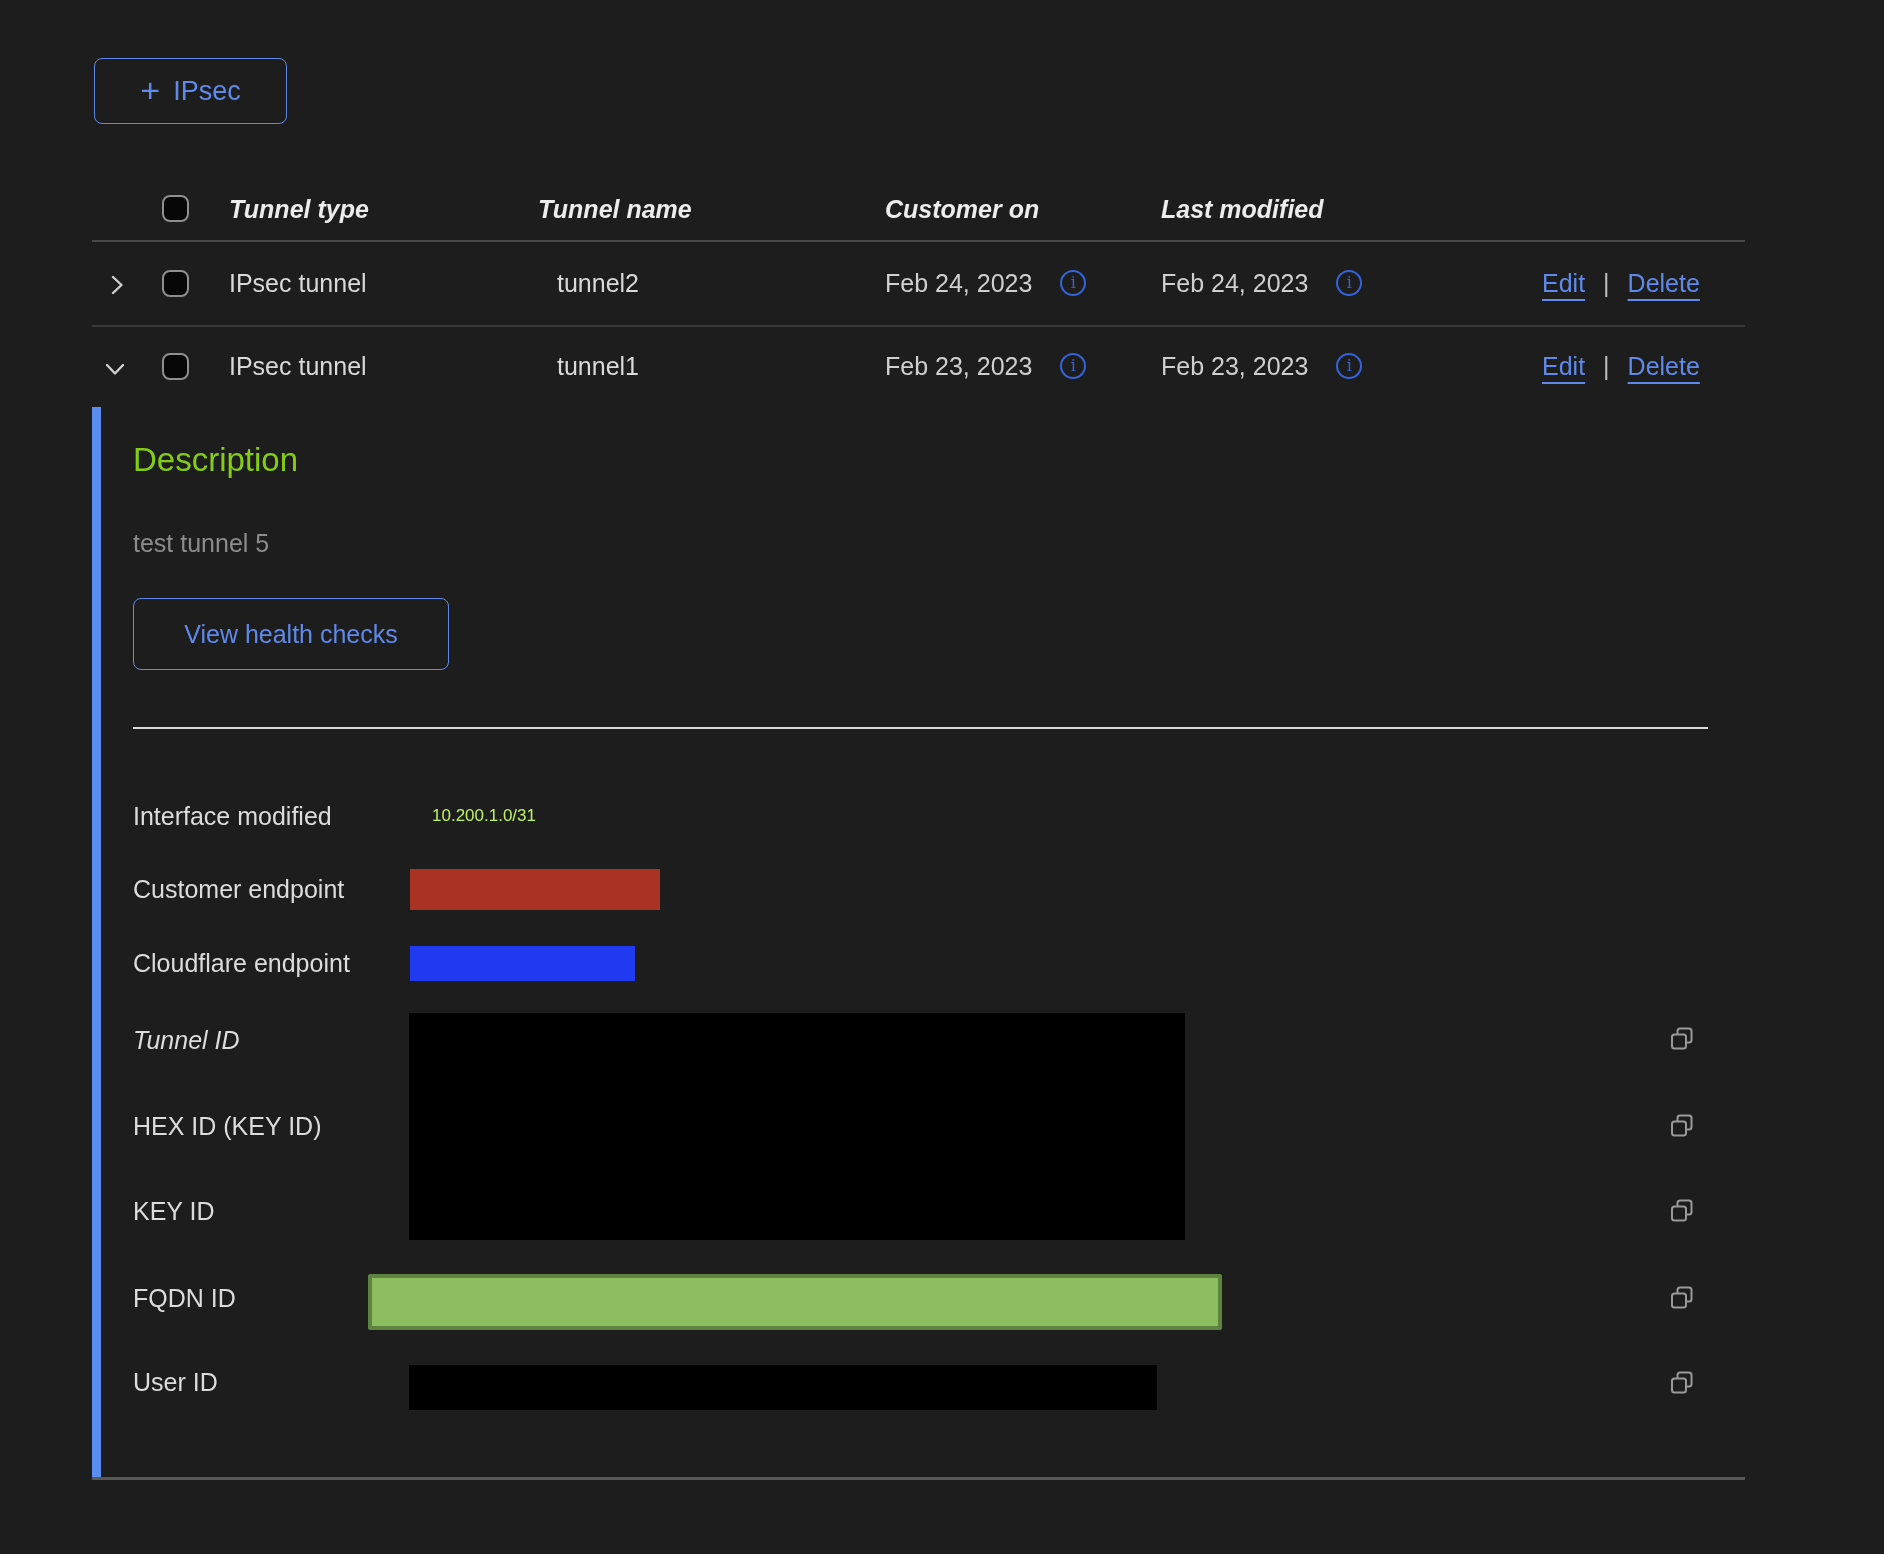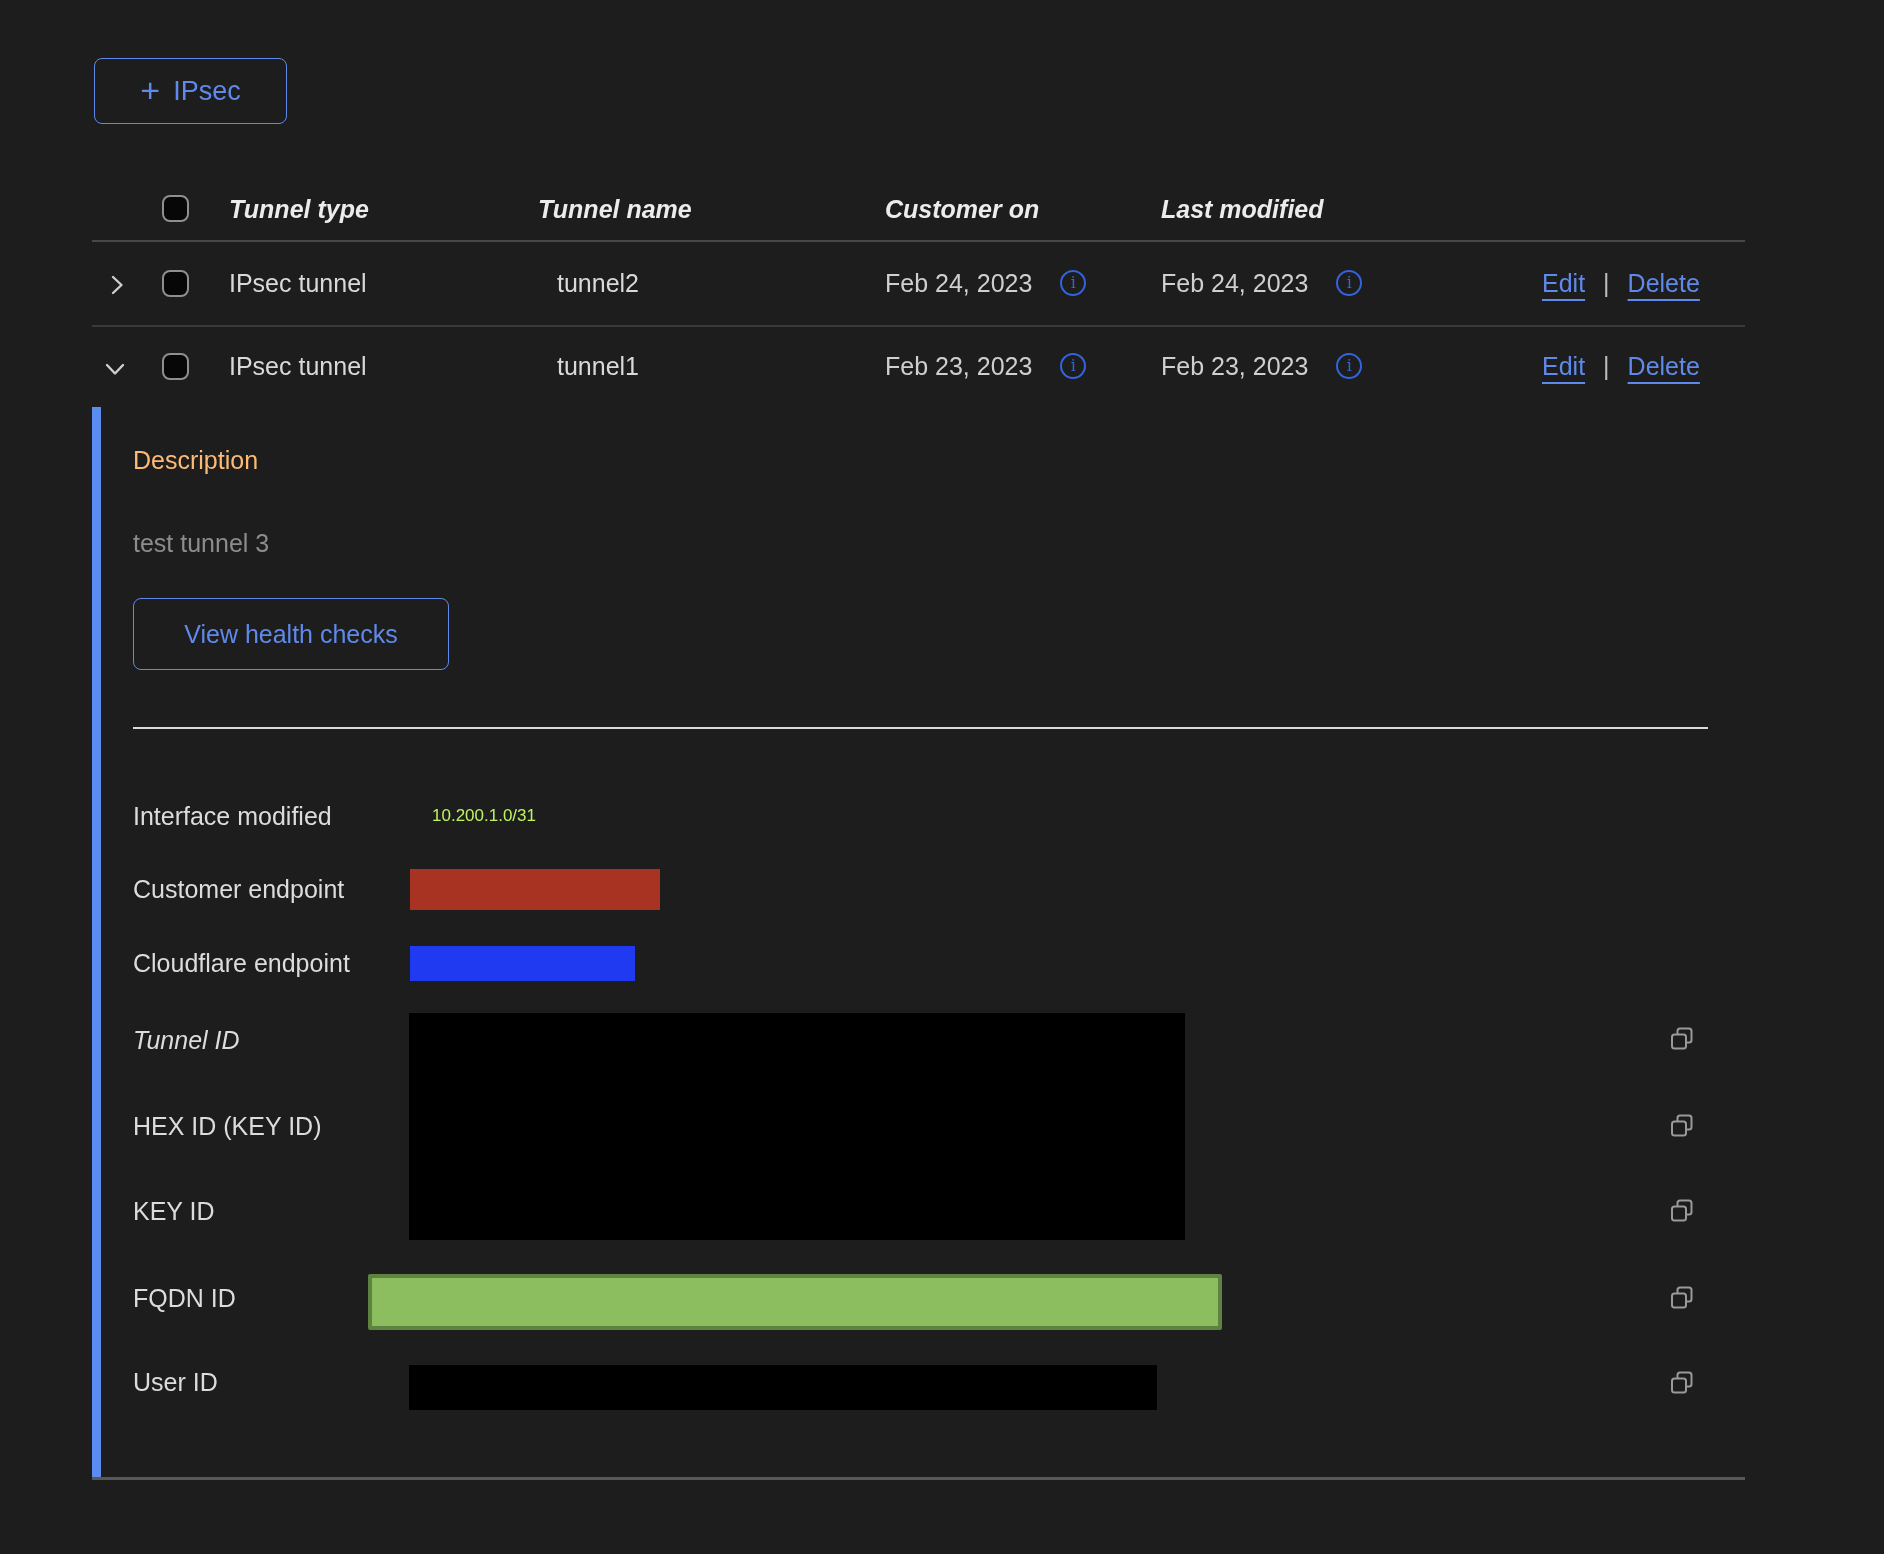--- a/index.html
+++ b/index.html
@@ -47,21 +47,21 @@
 
   .actions{position:absolute;display:flex;align-items:center;gap:18px;height:30px;}
   .link{
     font-size:25px;color:#5f8aeb;text-decoration:underline;cursor:pointer;
     text-underline-offset:7px;text-decoration-thickness:1.5px;
   }
   .action-sep{font-size:25px;color:#bdbdbd;}
 
   
   .blue-bar{position:absolute;left:92px;top:407px;width:9px;height:1070px;background:#5b8cf0;}
-  .desc-label{position:absolute;left:133px;top:446px;font-size:25px;color:#fdba74;line-height:28px;}
+  .desc-label{position:absolute;left:133px;top:446px;font-size:33px;color:#84cc16;line-height:28px;}
   .desc-value{position:absolute;left:133px;top:529px;font-size:25px;color:#8c8c8c;line-height:28px;}
   .health-btn{
     position:absolute;left:133px;top:598px;width:316px;height:72px;background:transparent;
     border:1.5px solid #5f8aeb;border-radius:8px;color:#5f8aeb;font-size:25px;
     font-family:"Liberation Sans", sans-serif;cursor:pointer;
   }
   .white-divider{position:absolute;left:133px;top:727px;width:1575px;height:2px;background:#d9d9d9;}
 
   .dlabel{position:absolute;left:133px;font-size:25px;color:#dcdcdc;line-height:28px;white-space:nowrap;}
   .dvalue{position:absolute;font-size:17px;color:#bef264;line-height:28px;white-space:nowrap;}
@@ -144,21 +144,21 @@
   </div>
   <div class="actions" style="left:1542px;top:351px;">
     <a class="link">Edit</a>
     <span class="action-sep">|</span>
     <a class="link">Delete</a>
   </div>
 
   <div class="blue-bar"></div>
 
   <div class="desc-label">Description</div>
-  <div class="desc-value">test tunnel 3</div>
+  <div class="desc-value">test tunnel 5</div>
 
   <button class="health-btn">View health checks</button>
 
   <div class="white-divider"></div>
 
   <div class="dlabel" style="top:802px;">Interface modified</div>
   <div class="dvalue" style="left:432px;top:802px;">10.200.1.0/31</div>
 
   <div class="dlabel" style="top:875px;">Customer endpoint</div>
   <div class="redact redact-red"></div>

